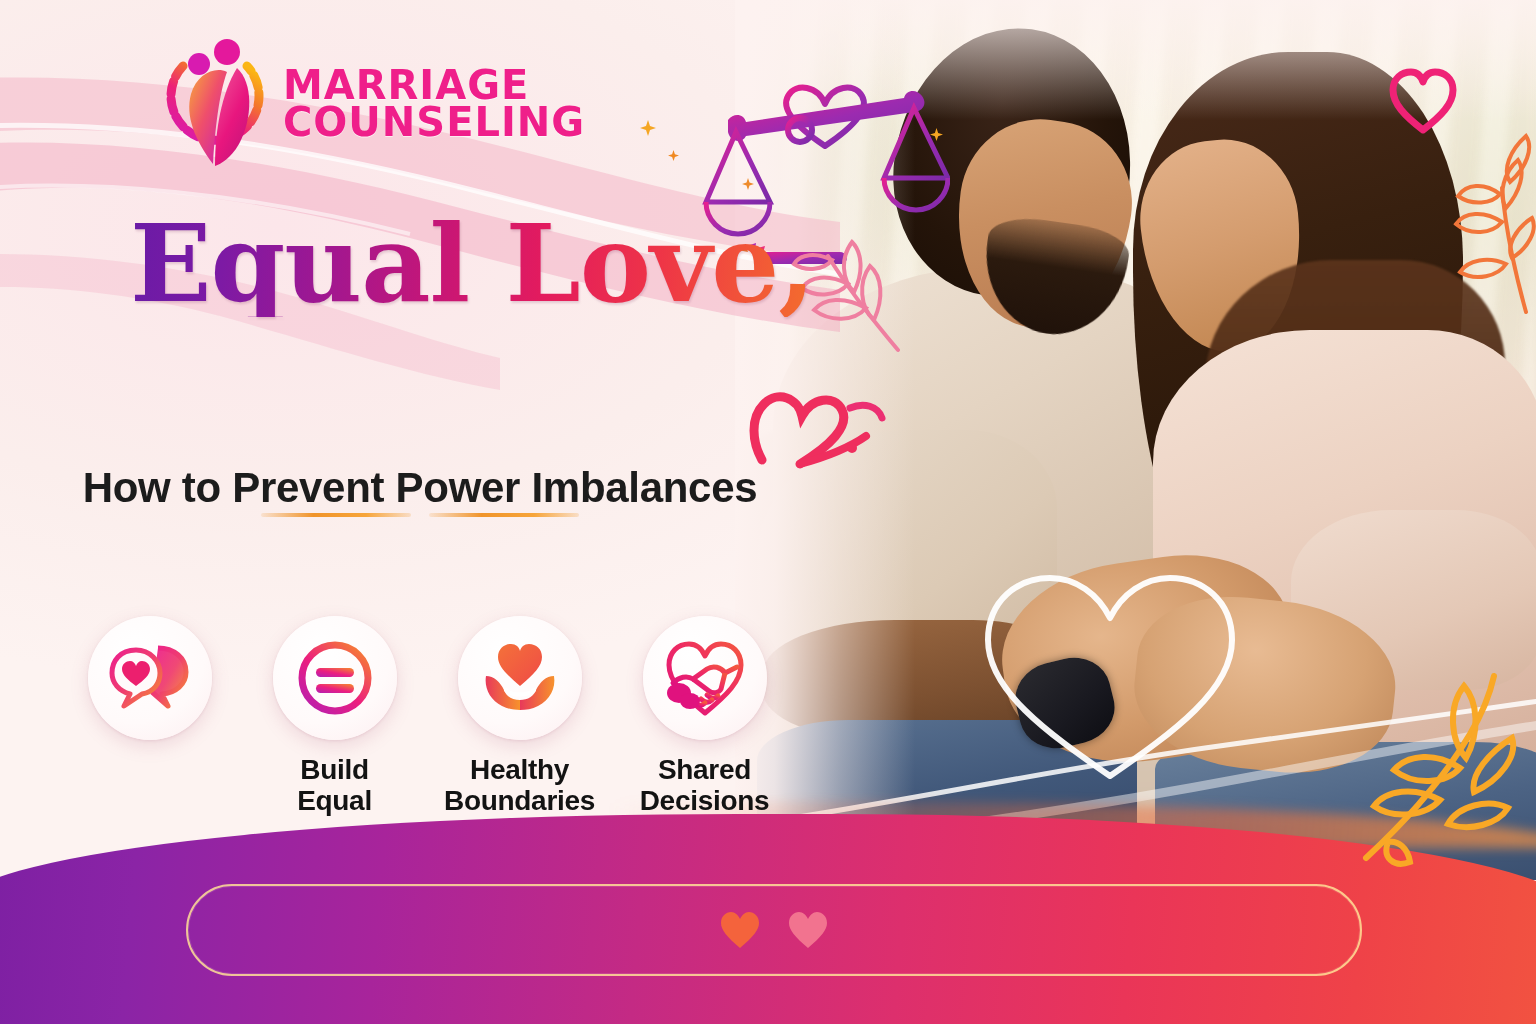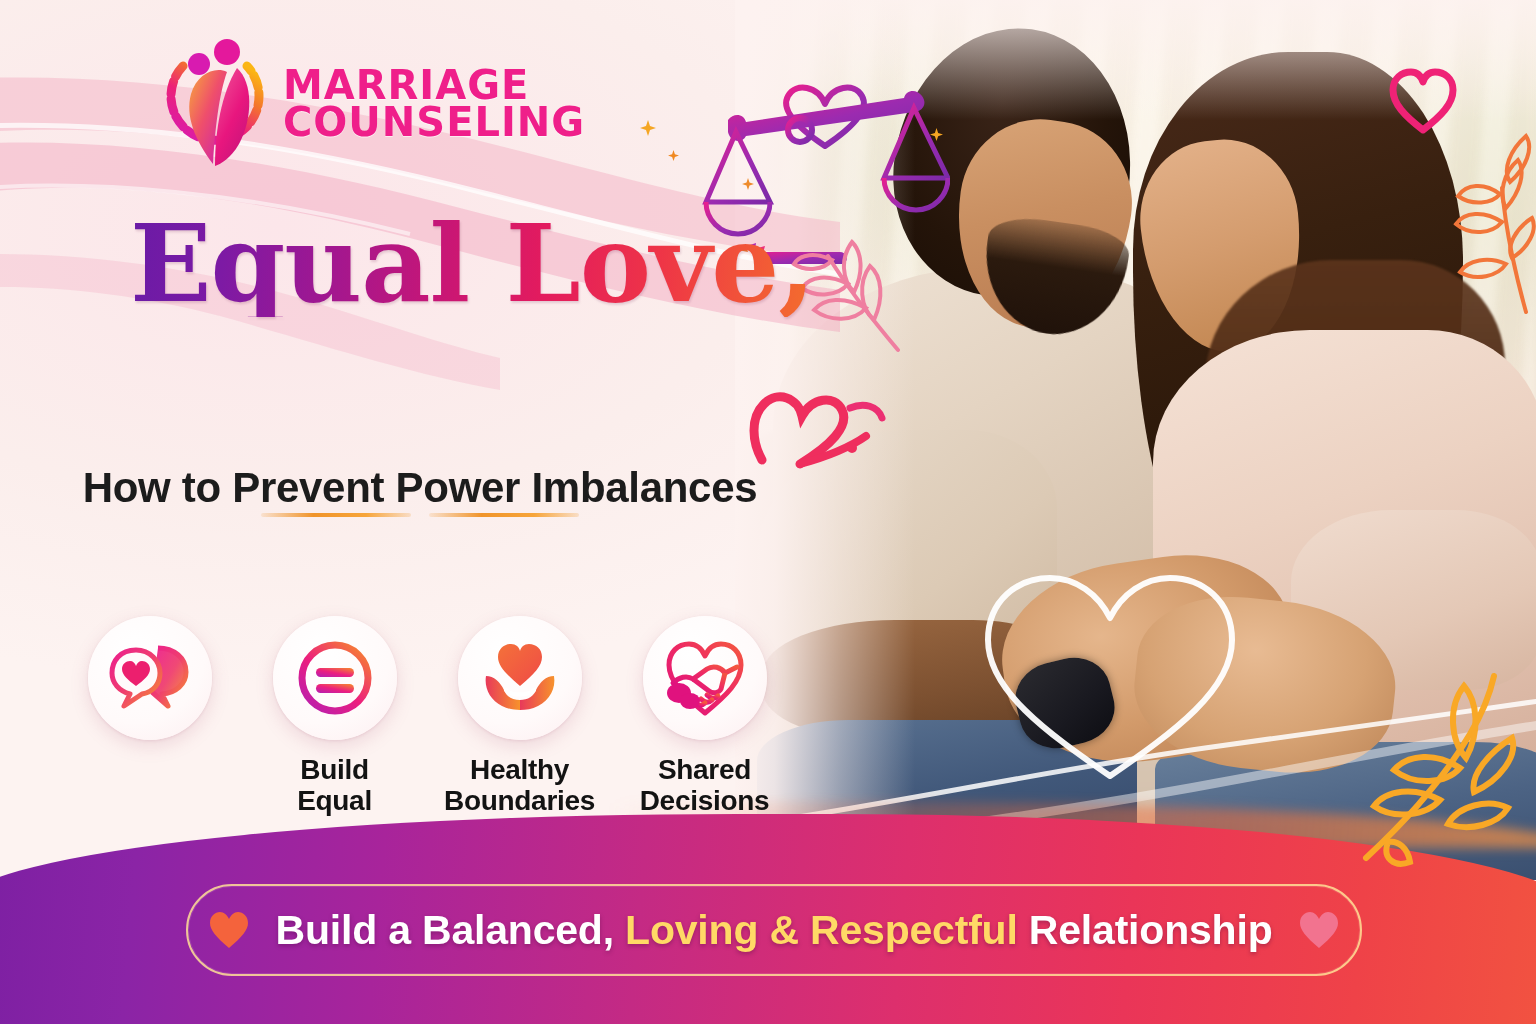--- a/index.html
+++ b/index.html
@@ -488,24 +488,19 @@
       </div>
     </div>
 
   </div>
 
   <div class="cta">
     <svg class="cta-heart-l" viewBox="0 0 42 42">
       <path d="M21 39 C 8 28, 2 21, 2 14 C 2 7, 7 3, 12 3 C 16 3, 19 6, 21 10
                C 23 6, 26 3, 30 3 C 35 3, 40 7, 40 14 C 40 21, 34 28, 21 39 Z" fill="#f4633c"></path>
     </svg>
-    <div class="cta-text">
-      <span>Build a Balanced,</span>
-      <span class="cta-hi">Loving &amp; Respectful</span>
-      <span>Relationship</span>
-    </div>
     <svg class="cta-heart-r" viewBox="0 0 42 42">
       <path d="M21 39 C 8 28, 2 21, 2 14 C 2 7, 7 3, 12 3 C 16 3, 19 6, 21 10
                C 23 6, 26 3, 30 3 C 35 3, 40 7, 40 14 C 40 21, 34 28, 21 39 Z" fill="#f2738f"></path>
     </svg>
   </div>
 
 </div>
 
 </body></html>

